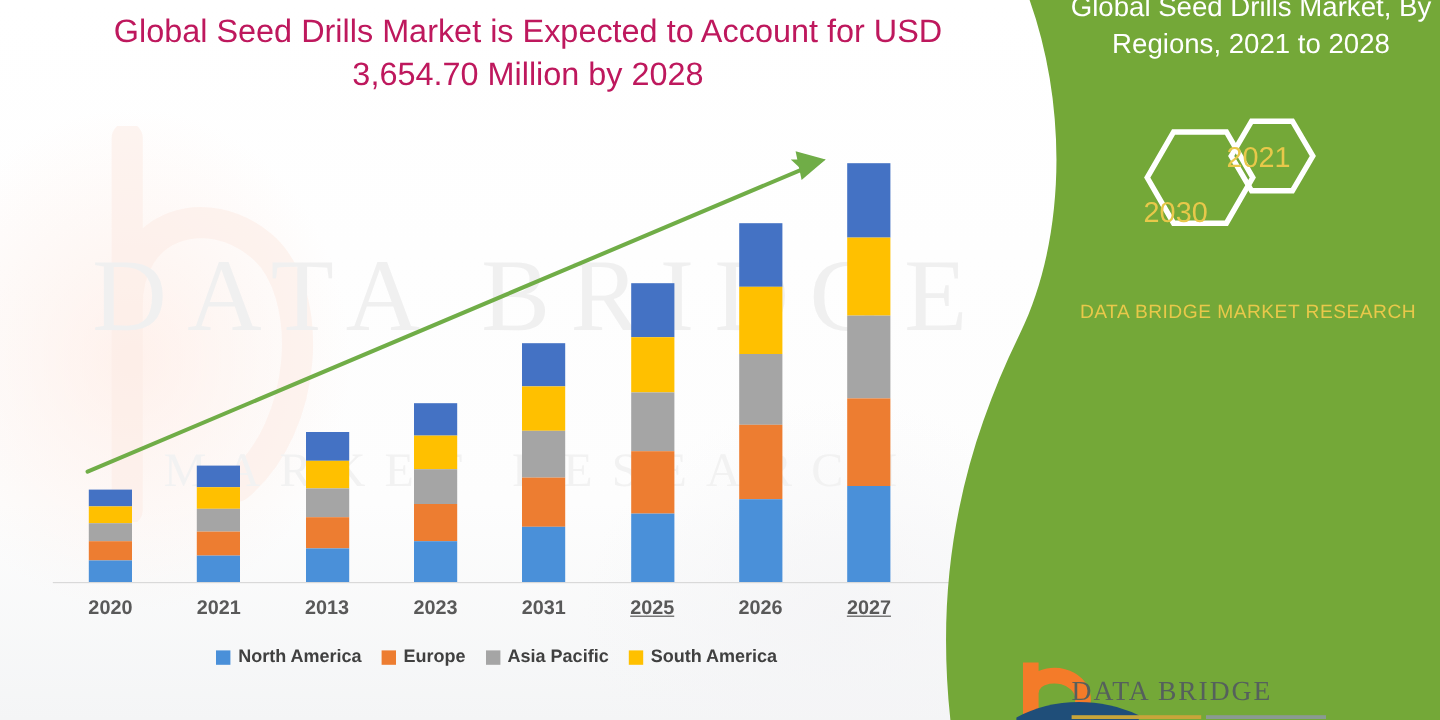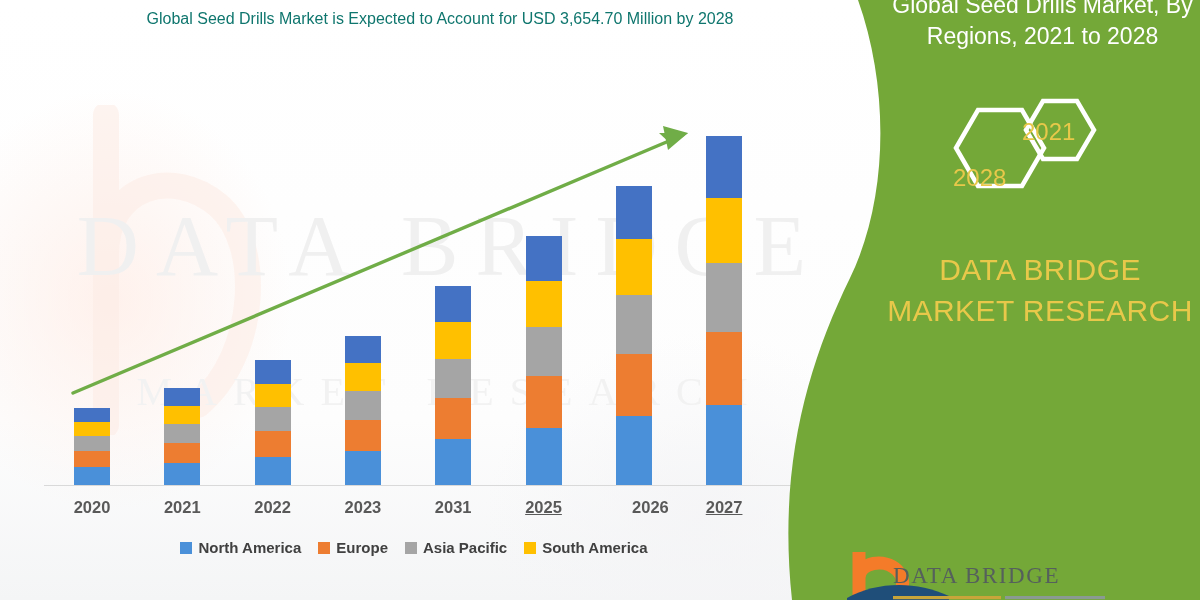--- a/index.html
+++ b/index.html
@@ -23,21 +23,21 @@
               pointer-events:none;}
   .ghost-line1{position:absolute;left:0;top:196px;width:900px;text-align:center;
                font-size:86px;letter-spacing:17px;color:#f0f0f0;
                font-family:"Liberation Serif",serif;white-space:nowrap;}
   .ghost-line2{position:absolute;left:0;top:368px;width:900px;text-align:center;
                font-size:40px;letter-spacing:16px;color:#f2f2f2;
                font-family:"Liberation Serif",serif;white-space:nowrap;}
 
   
   .title{position:absolute;left:60px;top:8px;width:760px;text-align:center;
-         font-size:16px;line-height:1.34;color:#0f766e;font-weight:400;
+         font-size:27px;line-height:1.34;color:#be185d;font-weight:400;
          font-family:"Liberation Sans",sans-serif;}
 
   
   .plot{position:absolute;left:0;top:0;width:830px;height:600px;}
   .baseline{position:absolute;left:44px;top:485px;width:770px;height:1px;
             background:#d9d9d9;}
   .bar{position:absolute;bottom:115px;width:36px;display:flex;
        flex-direction:column-reverse;}
   .seg{width:100%;}
 
@@ -62,21 +62,21 @@
   .green-panel{position:absolute;right:0;top:0;width:430px;height:600px;}
   .gp-title{position:absolute;left:885px;top:-10px;width:315px;text-align:center;
             font-size:23px;line-height:1.33;color:#ffffff;font-weight:400;
             font-family:"Liberation Sans",sans-serif;}
   .hexwrap{position:absolute;left:930px;top:88px;width:190px;height:140px;}
   .hex-label{position:absolute;font-family:"Liberation Sans",sans-serif;
              color:#e8c84a;font-weight:400;}
   .hex-2021{left:1022px;top:118px;font-size:24px;}
   .hex-2028{left:953px;top:164px;font-size:24px;}
   .brand{position:absolute;left:880px;top:250px;width:320px;text-align:center;
-         font-size:30px;line-height:1.35;color:#e8c84a;letter-spacing:.4px;
+         font-size:16px;line-height:1.35;color:#e8c84a;letter-spacing:.4px;
          font-family:"Liberation Sans",sans-serif;}
 
   
   .footer-logo{position:absolute;left:845px;top:552px;width:355px;height:48px;}
   .fl-text{position:absolute;left:893px;top:563px;font-size:23px;
            letter-spacing:1.6px;color:#55605c;
            font-family:"Liberation Serif",serif;white-space:nowrap;}
 </style>
 </head>
 <body>
@@ -159,25 +159,25 @@
 
     <svg class="arrow-svg" viewBox="0 0 830 600">
       <line x1="73" y1="393" x2="676" y2="138" stroke="#70AD47" stroke-width="3.4" stroke-linecap="round"></line>
       <path d="M688 133 L659 133 L672 145 Z" fill="#70AD47"></path>
       <path d="M688 133 L663 126 L668 150 Z" fill="#70AD47"></path>
     </svg>
 
     <div id="xlabels">
         <div class="xlab" style="left: 57px;">2020</div>
         <div class="xlab" style="left: 147.3px;">2021</div>
-        <div class="xlab" style="left: 237.6px;">2022</div>
+        <div class="xlab" style="left: 237.6px;">2013</div>
         <div class="xlab" style="left: 327.9px;">2023</div>
         <div class="xlab" style="left: 418.2px;">2031</div>
         <div class="xlab" style="left: 508.5px; text-decoration: underline;">2025</div>
-        <div class="xlab" style="left: 598.8px; text-align: right;">2026</div>
+        <div class="xlab" style="left: 598.8px;">2026</div>
         <div class="xlab" style="left: 689.1px; text-decoration: underline;">2027</div>
       </div>
   </div>
 
   <div class="legend" id="legend">
       <div class="legend-item">
         <span class="swatch" style="background: rgb(74, 144, 217);"></span>
         <span class="legend-label">North America</span>
       </div>
       <div class="legend-item">
@@ -200,21 +200,21 @@
 
   <div class="gp-title">Global Seed Drills Market, By Regions, 2021 to 2028</div>
 
   <svg class="hexwrap" viewBox="0 0 190 140">
 
     <polygon points="26,60 48,22 92,22 114,60 92,98 48,98" fill="none" stroke="#ffffff" stroke-width="4.5"></polygon>
 
     <polygon points="96,42 113,13 147,13 164,42 147,71 113,71" fill="none" stroke="#ffffff" stroke-width="4.5"></polygon>
   </svg>
   <div class="hex-label hex-2021">2021</div>
-  <div class="hex-label hex-2028">2028</div>
+  <div class="hex-label hex-2028">2030</div>
 
   <div class="brand">DATA BRIDGE MARKET RESEARCH</div>
 
   <svg class="footer-logo" viewBox="0 0 355 48">
     <path d="M14 2 L14 48 M14 26 C14 10 40 6 52 18 C62 28 58 44 44 48" fill="none" stroke="#F47B29" stroke-width="13" stroke-linecap="square"></path>
     <path d="M2 46 C 30 30, 70 28, 104 44 L 104 48 L 2 48 Z" fill="#1F4E79"></path>
     <rect x="48" y="44" width="108" height="3.2" fill="#C8A53A"></rect>
     <rect x="160" y="44" width="100" height="3.2" fill="#8a9a93"></rect>
   </svg>
   <div class="fl-text">DATA BRIDGE</div>

